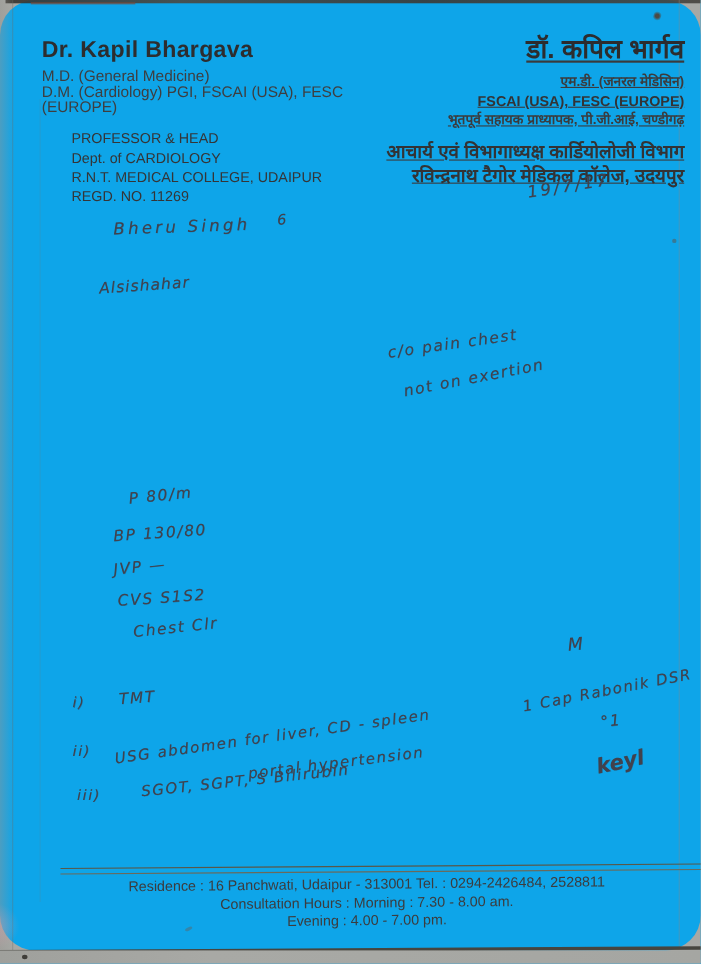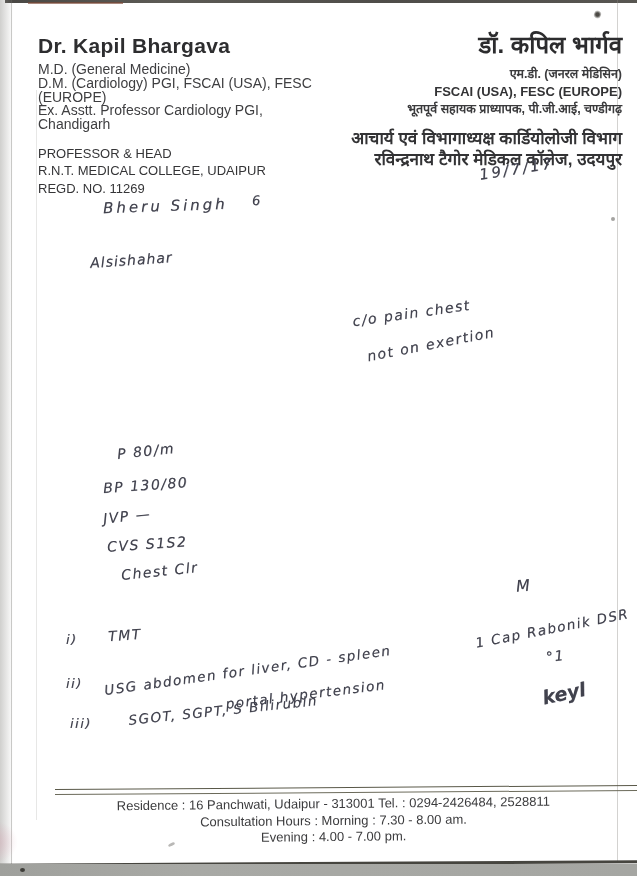--- a/index.html
+++ b/index.html
@@ -4,21 +4,22 @@
 <style>
   html,body{margin:0;padding:0;}
   body{
     width:637px;height:876px;position:relative;overflow:hidden;
     background:#a7a8a4;
     font-family:"Liberation Sans", sans-serif;
   }
   .paper{
     position:absolute;left:0;top:0;width:637px;height:864px;
     background:linear-gradient(160deg,#edecе8 0%,#e9e8e4 35%,#e6e5e1 75%,#e3e2de 100%);
-    background-color:#ffffff;
+    background-color:#0ea5e9;
+    border-radius:32px;
   }
   
   .top-scan-line{position:absolute;left:5px;top:0;right:0;height:3px;
     background:linear-gradient(90deg,#35332f,#4a4842 25%,#3b3935 60%,#45433e);opacity:.9;}
   .top-red-streak{position:absolute;left:28px;top:2px;width:95px;height:2px;background:#7d4836;opacity:.65;}
   .left-edge-shade{position:absolute;left:0;top:0;width:13px;height:864px;
     background:linear-gradient(90deg,rgba(150,149,145,.45),rgba(150,149,145,0));}
   .left-crease{position:absolute;left:11px;top:0;width:1px;height:864px;background:rgba(110,110,104,.35);}
   .mid-crease{position:absolute;left:36px;top:90px;width:1px;height:730px;background:rgba(120,120,114,.18);}
   .right-crease{position:absolute;left:617px;top:0;width:1px;height:862px;background:rgba(140,138,132,.38);}
@@ -34,24 +35,24 @@
     background:rgba(90,88,84,.55);}
   .speck-c{position:absolute;left:168px;top:843px;width:7px;height:3px;border-radius:50%;
     background:rgba(100,98,94,.45);transform:rotate(-25deg);}
   .speck-d{position:absolute;left:20px;top:868px;width:5px;height:4px;border-radius:50%;background:#3e3d39;}
 
   
   .print{color:#3a3a3c;}
   .hdr-left{position:absolute;left:38px;top:34px;width:300px;}
   .hdr-left .doc-name{font-size:21px;font-weight:700;color:#2d2d2f;letter-spacing:.3px;margin-bottom:5px;}
   .hdr-left .cred{font-size:14px;line-height:13.8px;color:#3e3e40;}
-  .hdr-left .pos-block{margin-top:13px;}
+  .hdr-left .pos-block{margin-top:13px;margin-left:27px;}
   .hdr-left .pos{font-size:13px;line-height:17.5px;color:#353537;}
 
-  .hdr-right{position:absolute;right:15px;top:27px;width:330px;text-align:right;}
+  .hdr-right{position:absolute;right:15px;top:27px;width:330px;text-align:right;text-decoration:underline;}
   .hdr-right .doc-name-hi{font-size:24px;font-weight:700;color:#2c2c2e;margin-bottom:6px;}
   .hdr-right .line-hi{font-size:12.5px;line-height:17px;color:#3b3b3d;font-weight:600;}
   .hdr-right .line-en{font-size:13px;line-height:18px;color:#333335;font-weight:600;}
   .hdr-right .desig{margin-top:10px;}
   .hdr-right .desig div{font-size:17px;line-height:21px;color:#333335;font-weight:600;}
 
   
   .hw{
     position:absolute;white-space:nowrap;
     font-family:"DejaVu Sans", sans-serif;font-style:italic;
@@ -81,23 +82,23 @@
   <div class="right-crease"></div>
   <div class="pink-tinge"></div>
   <div class="speck-a"></div>
   <div class="speck-b"></div>
   <div class="speck-c"></div>
 
   <div class="hdr-left print">
     <div class="doc-name">Dr. Kapil Bhargava</div>
     <div class="cred">M.D. (General Medicine)</div>
     <div class="cred">D.M. (Cardiology) PGI, FSCAI (USA), FESC (EUROPE)</div>
-    <div class="cred">Ex. Asstt. Professor Cardiology PGI, Chandigarh</div>
     <div class="pos-block">
       <div class="pos">PROFESSOR &amp; HEAD</div>
+      <div class="pos">Dept. of CARDIOLOGY</div>
       <div class="pos">R.N.T. MEDICAL COLLEGE, UDAIPUR</div>
       <div class="pos">REGD. NO. 11269</div>
     </div>
   </div>
 
   <div class="hdr-right print">
     <div class="doc-name-hi">डॉ. कपिल भार्गव</div>
     <div class="line-hi">एम.डी. (जनरल मेडिसिन)</div>
     <div class="line-en">FSCAI (USA), FESC (EUROPE)</div>
     <div class="line-hi">भूतपूर्व सहायक प्राध्यापक, पी.जी.आई, चण्डीगढ़</div>

